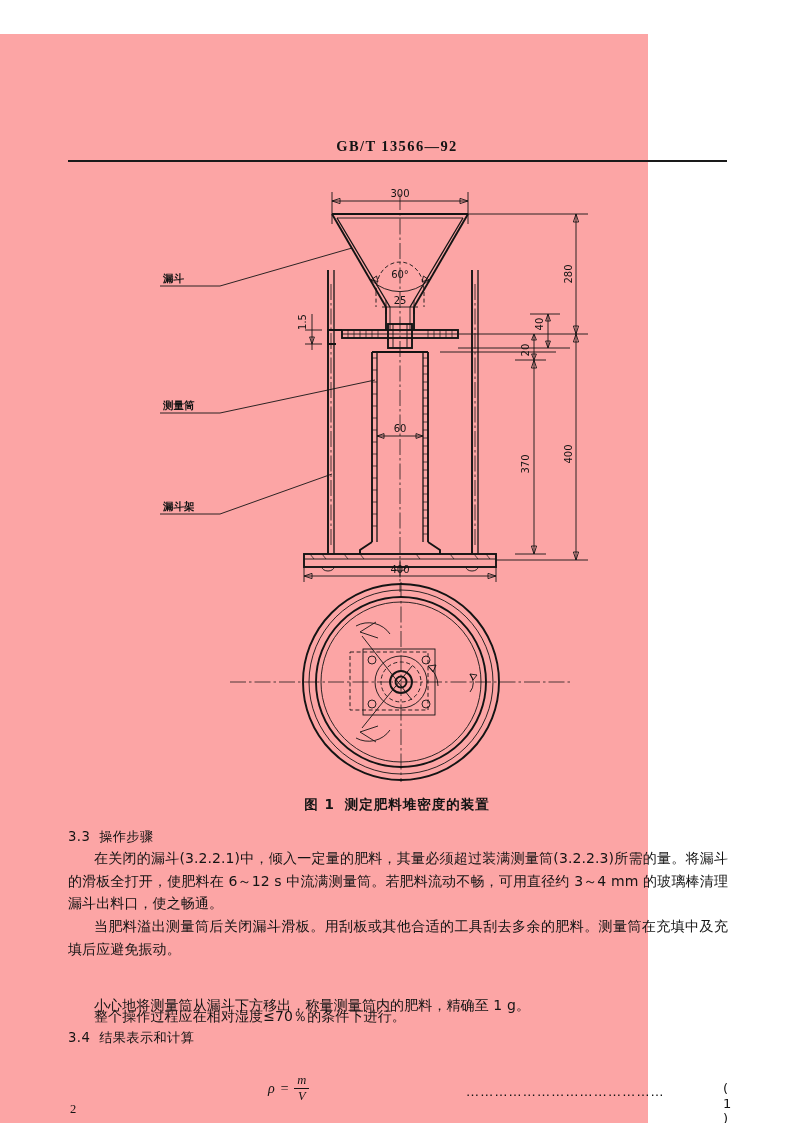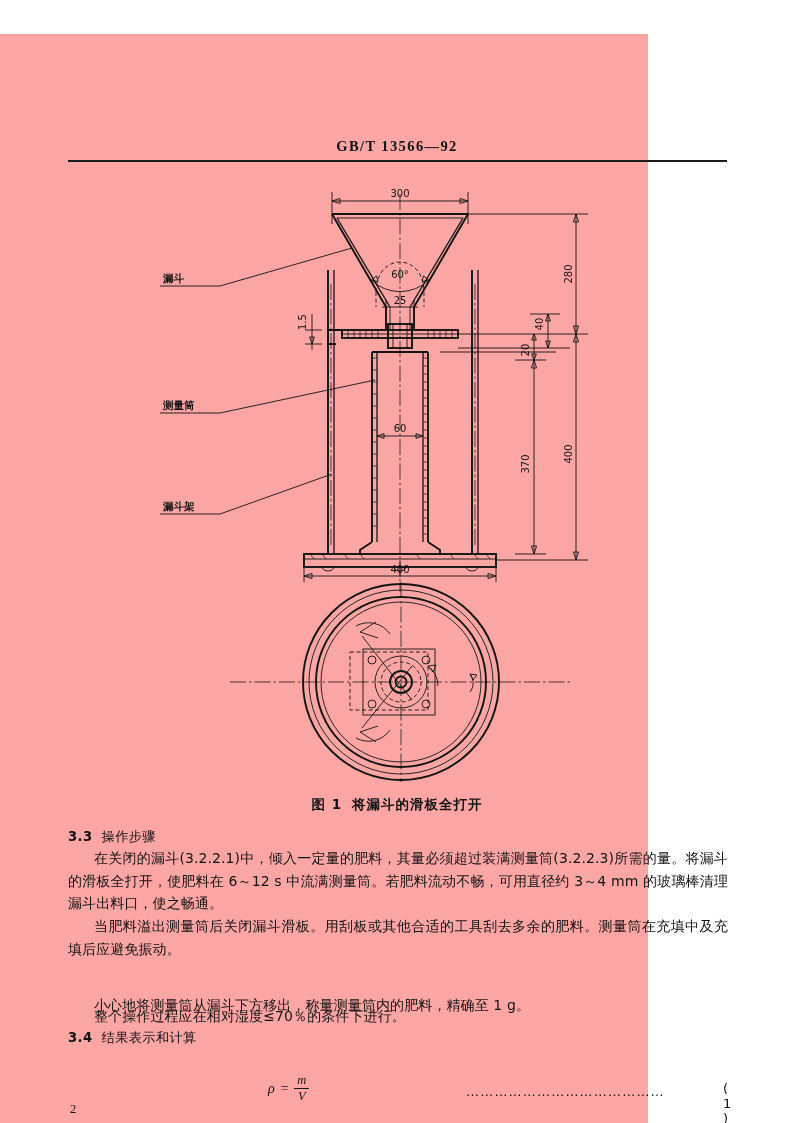--- a/index.html
+++ b/index.html
@@ -68,21 +68,21 @@
     line-height: 22.6px;
     font-family: "DejaVu Sans", "Liberation Sans", sans-serif;
     text-align: justify;
     letter-spacing: 0.1px;
   }
   .sec-head {
     font-size: 13.2px;
     line-height: 22.6px;
     letter-spacing: 0.4px;
   }
-  .sec-head .secnum { margin-right: 9px; font-weight: bold; }
+  .sec-head .secnum { margin-right: 9px; }
   p.para {
     margin: 0;
     text-indent: 26px;
   }
   .formula-row {
     position: absolute;
     left: 68px;
     width: 660px;
     height: 40px;
   }
@@ -402,21 +402,21 @@
         <path class="ln thin" d="M302 554 L352 492"></path>
         <path class="ln thin" d="M368 492 a 26 26 0 0 1 10 20"></path>
         <path class="ln thin" d="M368 492 l8 -1 l-3 7 z" fill="#141414"></path>
         <path class="ln thin" d="M410 500 a 14 14 0 0 1 0 18"></path>
         <path class="ln thin" d="M410 500 l7 1 l-4 5 z" fill="#141414"></path>
       </g>
     </svg>
   </div>
 
   <div class="figcap">
-    <span class="capnum">图 1</span><span>将漏斗的滑板全打开</span>
+    <span class="capnum">图 1</span><span>测定肥料堆密度的装置</span>
   </div>
 
   <div class="body-block sec-head" style="top:792px;">
     <span class="secnum">3.3</span><span>操作步骤</span>
   </div>
 
   <div class="body-block" style="top:813px;">
     <p class="para">在关闭的漏斗(3.2.2.1)中，倾入一定量的肥料，其量必须超过装满测量筒(3.2.2.3)所需的量。将漏斗的滑板全打开，使肥料在 6～12 s 中流满测量筒。若肥料流动不畅，可用直径约 3～4 mm 的玻璃棒清理漏斗出料口，使之畅通。</p>
   </div>
 

